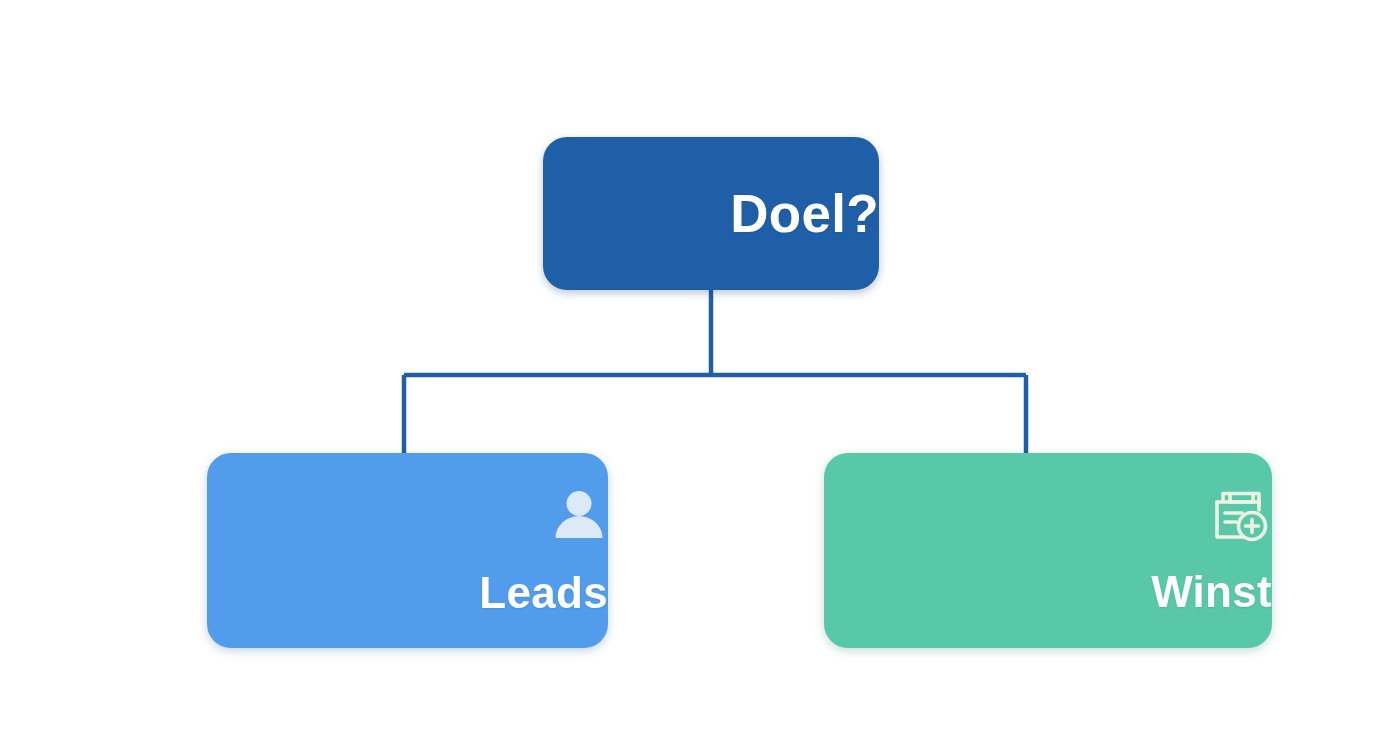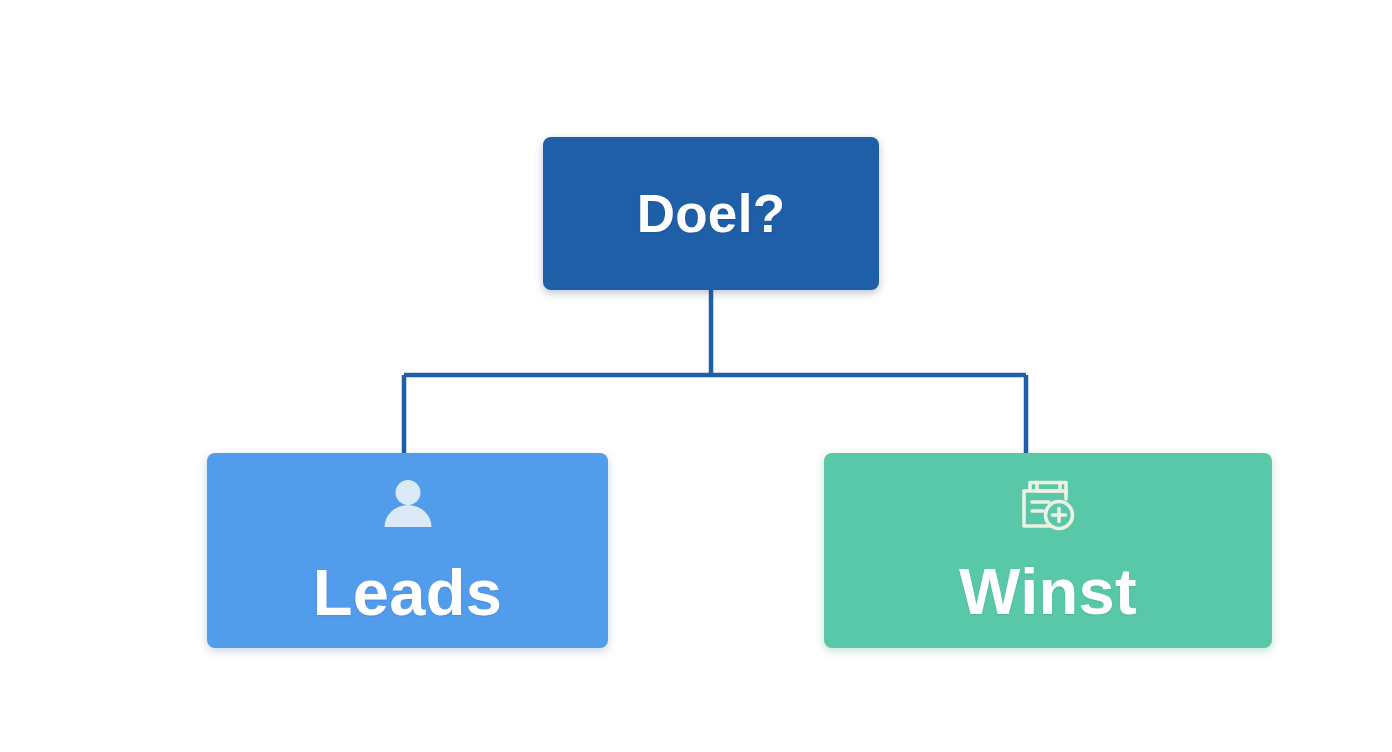--- a/index.html
+++ b/index.html
@@ -27,24 +27,24 @@
     top: 0;
     width: 1392px;
     height: 752px;
     pointer-events: none;
   }
 
   
   .node {
     position: absolute;
     box-sizing: border-box;
-    border-radius: 8px;
+    border-radius: 24px;
     display: flex;
     flex-direction: column;
-    align-items: center;
+    align-items: flex-end;
     justify-content: center;
   }
 
   .node-root {
     left: 543px;
     top: 137px;
     width: 336px;
     height: 153px;
     background: #1f5fa8;
     box-shadow: 0 3px 9px rgba(25, 60, 105, 0.30);
@@ -76,21 +76,21 @@
     line-height: 1;
     text-shadow: 0 1px 2px rgba(0, 0, 0, 0.10);
   }
 
   .node-root .node-label {
     font-size: 53px;
   }
 
   .node-leads .node-label,
   .node-winst .node-label {
-    font-size: 65px;
+    font-size: 44px;
   }
 
   .node-icon {
     display: block;
     margin-bottom: 22px;
   }
 
   .node-leads .node-icon { margin-bottom: 22px; }
   .node-winst .node-icon { margin-bottom: 20px; }
 </style>

